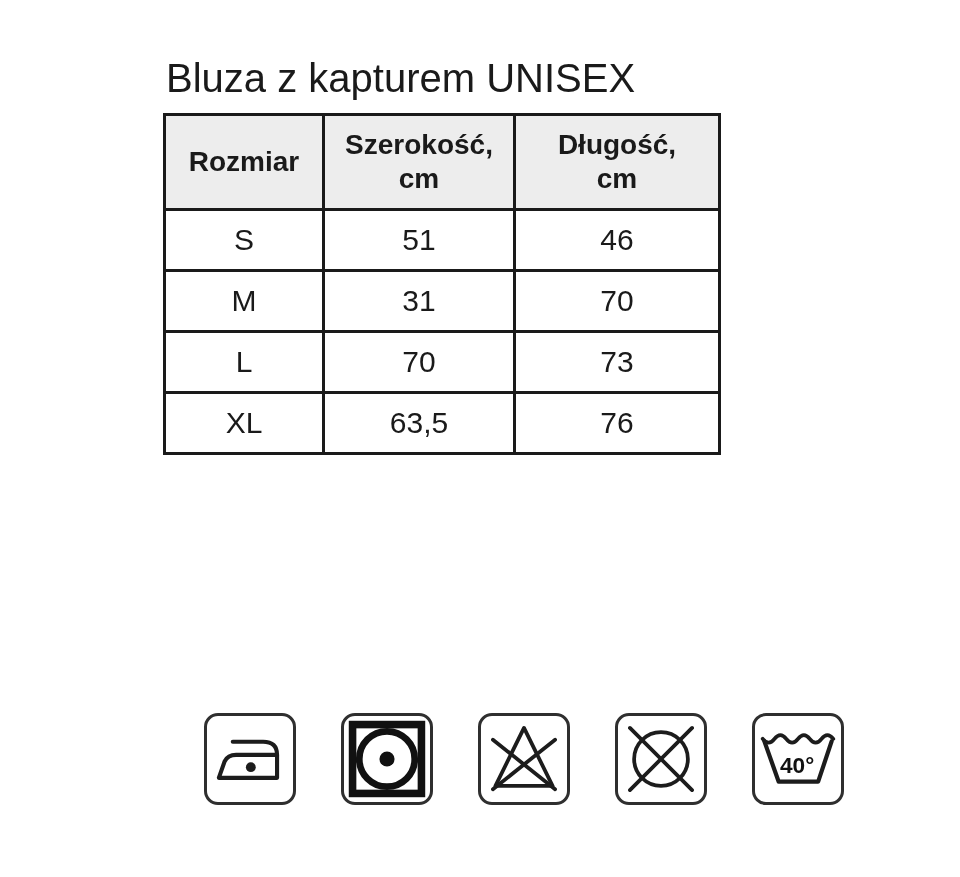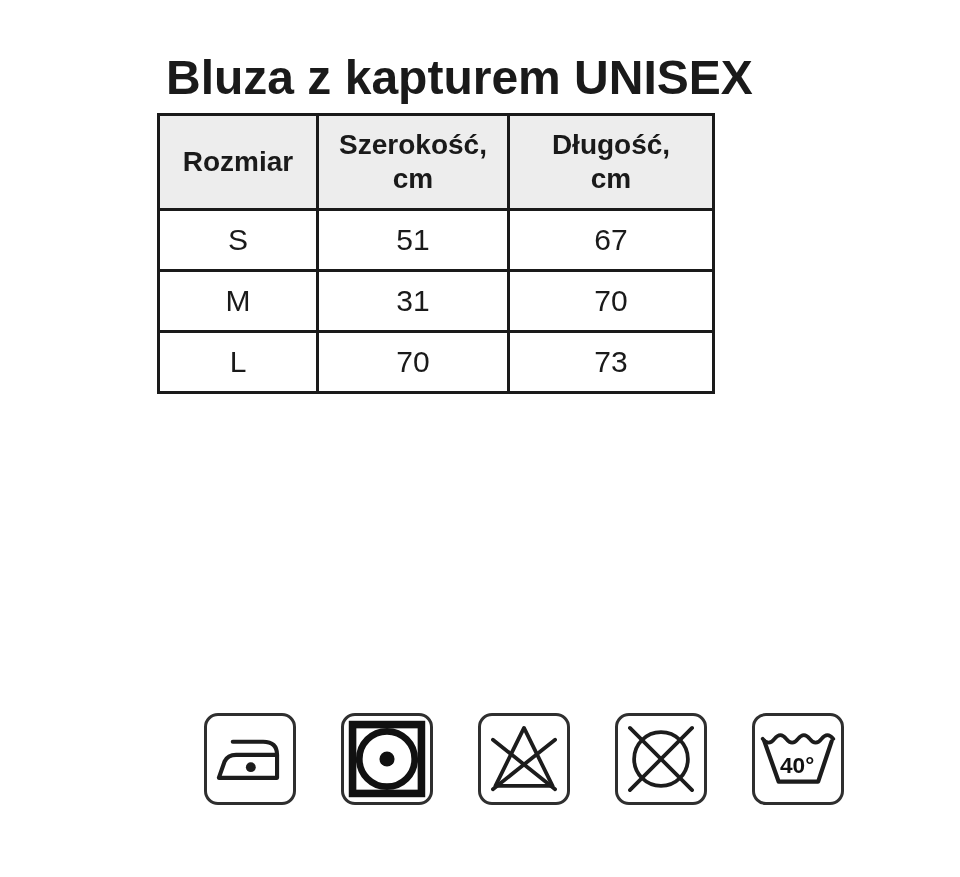--- a/index.html
+++ b/index.html
@@ -2,25 +2,25 @@
 <html><head>
 <meta charset="utf-8">
 <style>
   html, body { margin:0; padding:0; }
   body {
     width:960px; height:877px; position:relative;
     background:#ffffff; color:#1a1a1a;
     font-family:"Liberation Sans", sans-serif;
   }
   .page-title {
-    position:absolute; left:166px; top:50px;
-    font-size:48px; font-weight:bold; white-space:nowrap;
+    position:absolute; left:166px; top:56px;
+    font-size:40px; font-weight:normal; white-space:nowrap;
   }
   table.size-table {
-    position:absolute; left:157px; top:113px;
+    position:absolute; left:163px; top:113px;
     border-collapse:collapse; table-layout:fixed;
   }
   .size-table th, .size-table td {
     border:3px solid #1a1a1a; text-align:center; vertical-align:middle;
     padding:0; box-sizing:content-box;
   }
   .size-table th {
     background:#ededed; font-size:28px; font-weight:bold;
     height:92px; white-space:pre-line; line-height:34px;
   }
@@ -51,31 +51,36 @@
       <th class="col-width">Szerokość,
 cm</th>
       <th class="col-length">Długość,
 cm</th>
     </tr>
   </thead>
   <tbody>
     <tr>
       <td>S</td>
       <td>51</td>
-      <td>67</td>
+      <td>46</td>
     </tr>
     <tr>
       <td>M</td>
       <td>31</td>
       <td>70</td>
     </tr>
     <tr>
       <td>L</td>
       <td>70</td>
       <td>73</td>
+    </tr>
+    <tr>
+      <td>XL</td>
+      <td>63,5</td>
+      <td>76</td>
     </tr>
   </tbody>
 </table>
 
 <div class="care-row">
 
   <div class="care-icon">
     <svg width="82" height="82" viewBox="0 0 100 100">
       <path d="M 12,73 L 19,53 Q 23,45 33,45 L 83,45 L 83,73 Z" fill="none" stroke="#1c1c1c" stroke-width="5" stroke-linejoin="round"></path>
       <path d="M 29,29 L 66,29 Q 83,29 83,45" fill="none" stroke="#1c1c1c" stroke-width="5" stroke-linecap="round"></path>

